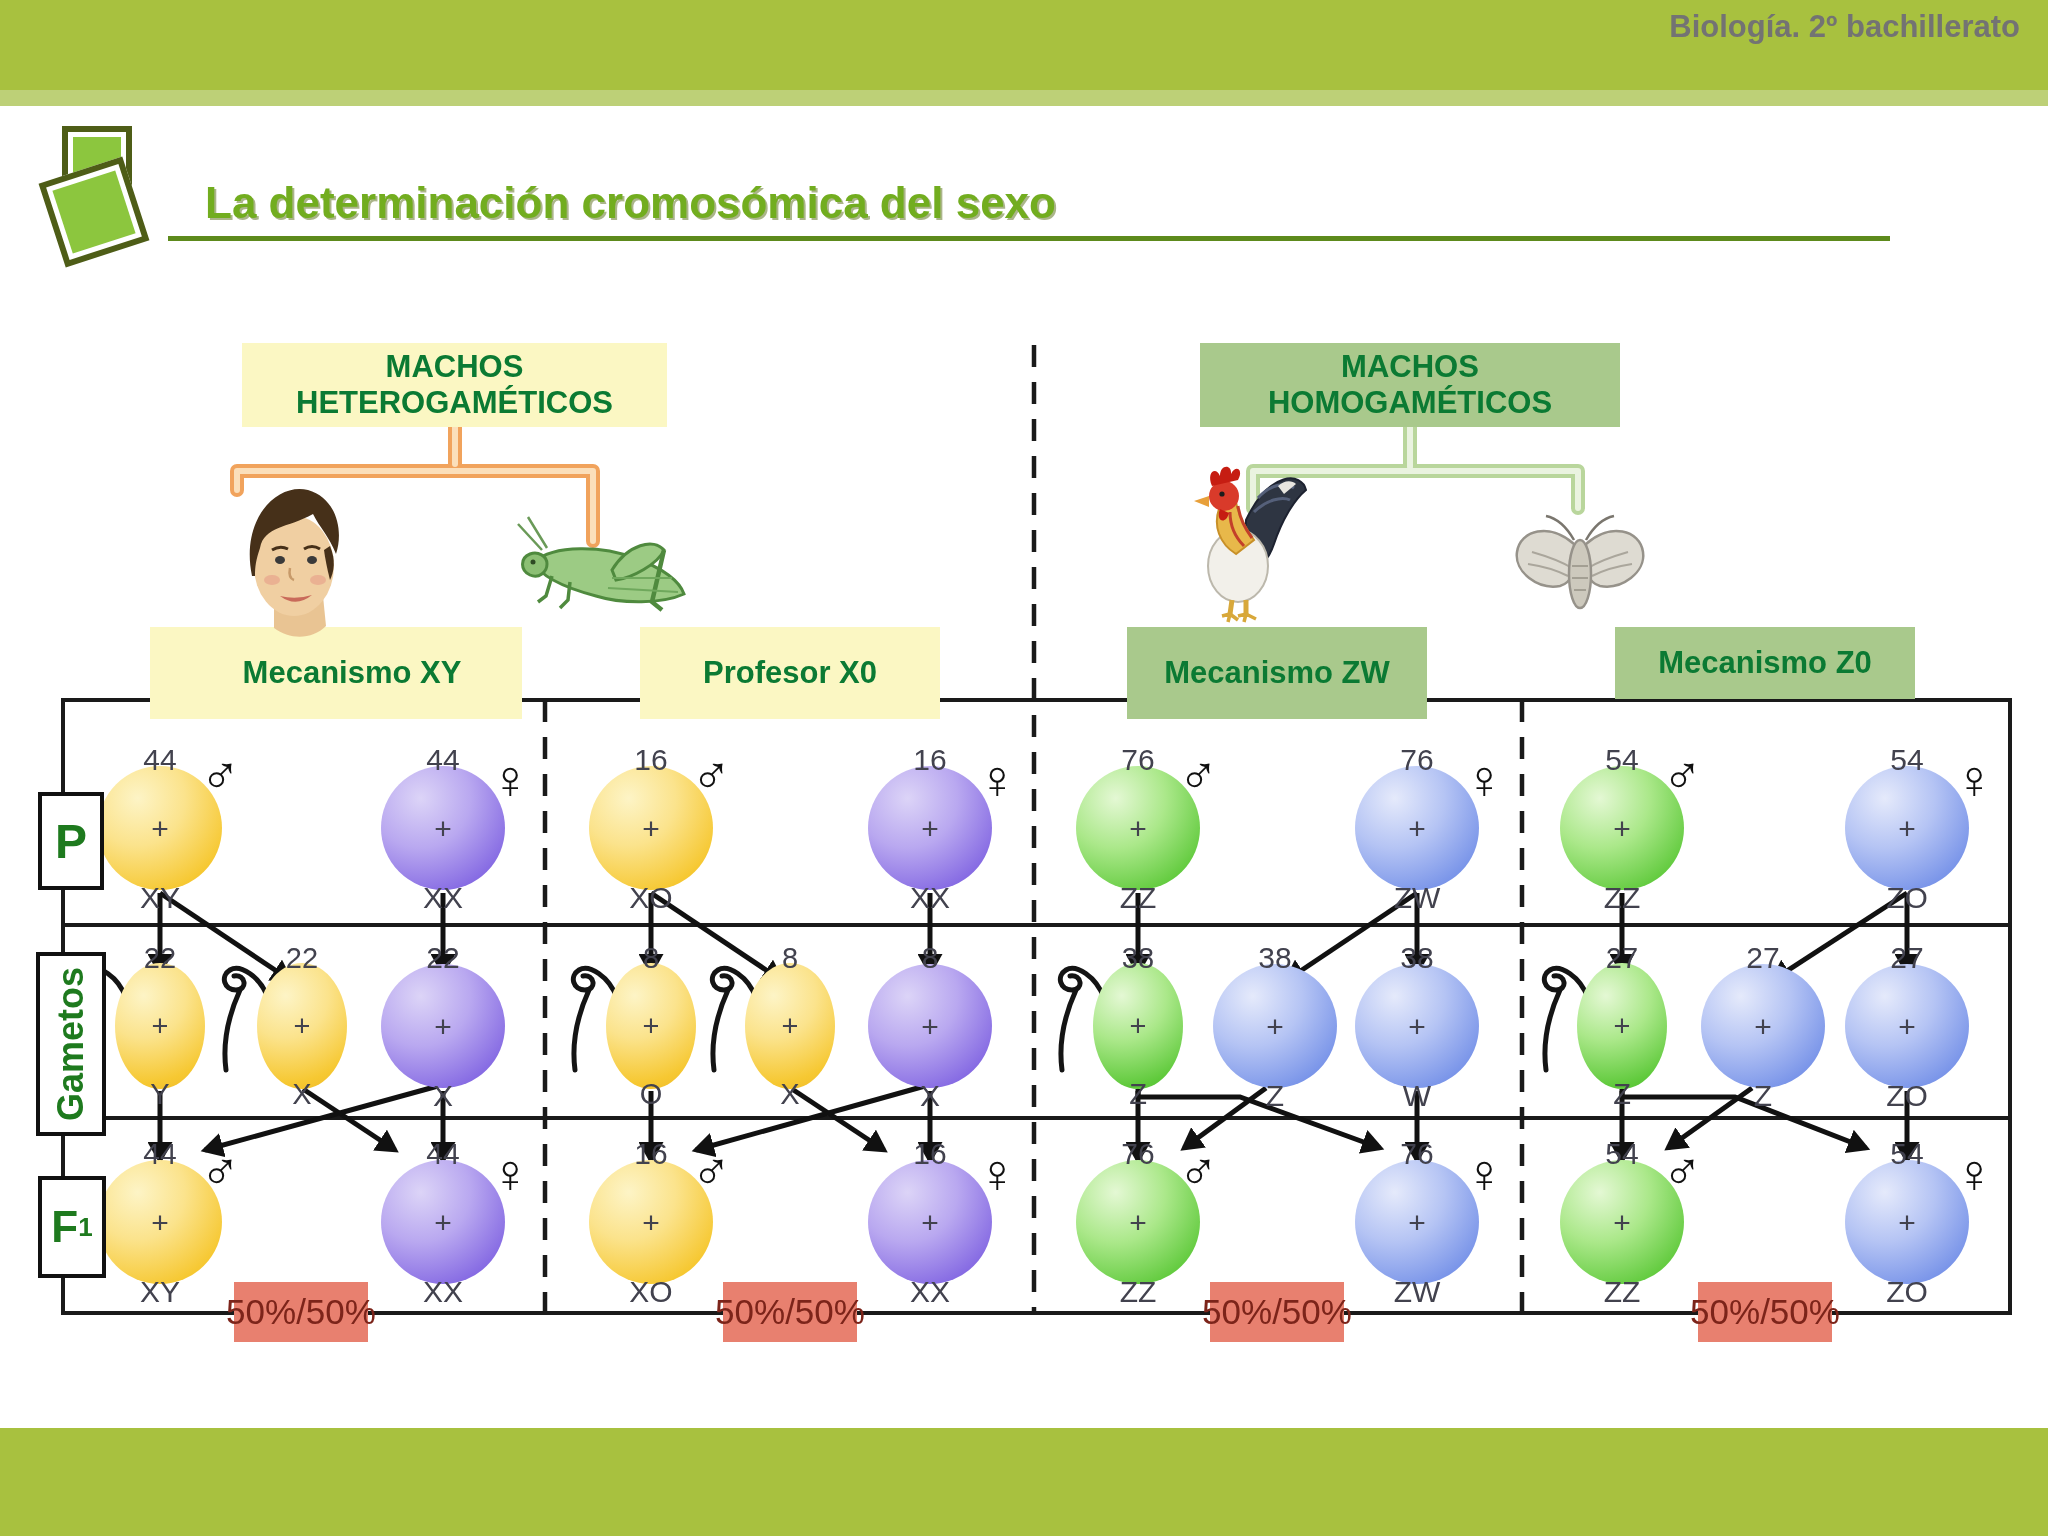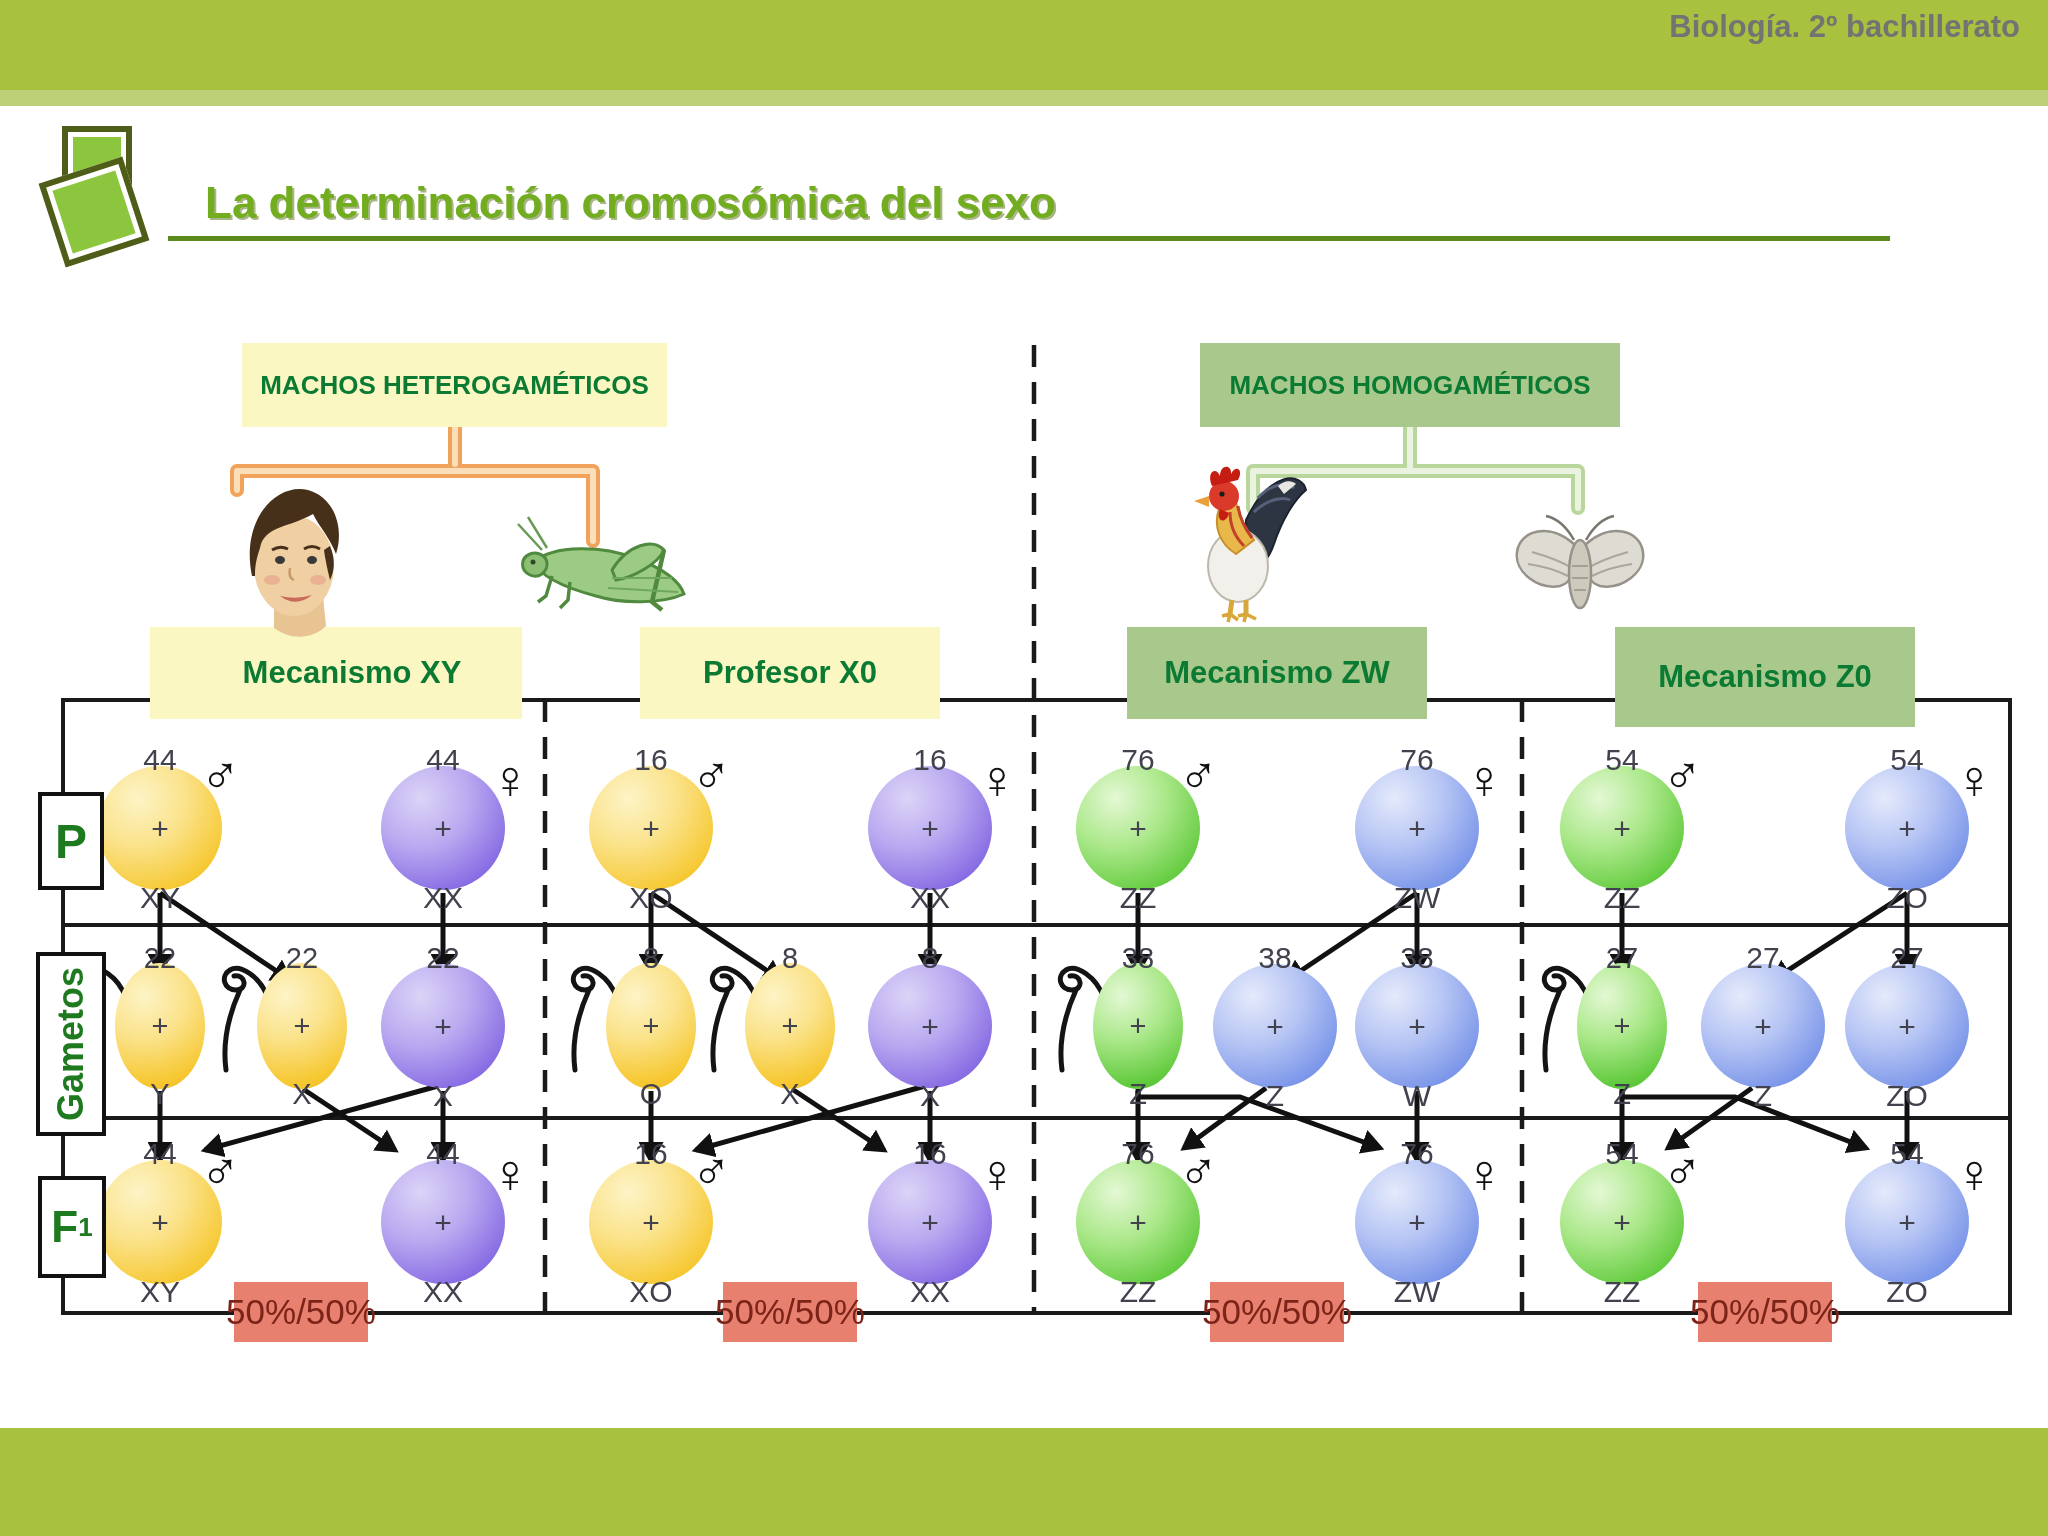--- a/index.html
+++ b/index.html
@@ -15,21 +15,21 @@
   
   .logo-sq{border:6px solid #4e5d17;background:#fff;z-index:4;}
   .logo-sq .inner{position:absolute;left:5px;top:5px;right:5px;bottom:5px;background:#8cc63e;}
   
   .slide-title{left:205px;top:178px;font-size:44px;font-weight:bold;color:#72ad1f;text-shadow:2px 2px 0 rgba(88,108,22,.5);z-index:2;}
   .title-underline{left:168px;top:236px;width:1722px;height:5px;background:#5d8a1c;z-index:2;}
   
   .hd{display:flex;align-items:center;justify-content:center;text-align:center;font-weight:bold;color:#0b7a33;z-index:2;}
   .hd-yellow{background:#fbf7c3;}
   .hd-green{background:#a9c98c;}
-  .sect{font-size:26px;align-items:center;}
+  .sect{font-size:31px;align-items:center;}
   .mech{font-size:31px;}
   
   .rowlab{background:#fff;border:4px solid #111;display:flex;align-items:center;justify-content:center;color:#1e7a1e;font-weight:bold;z-index:5;}
   
   .cl{display:flex;flex-direction:column;align-items:center;justify-content:center;text-align:center;color:#42424e;z-index:4;font-size:30px;line-height:37px;gap:32px;}
   .circ{width:124px;height:124px;border-radius:50%;}
   .oval{width:90px;height:126px;border-radius:50%;font-size:29px;line-height:36px;}
   .y{background:radial-gradient(circle at 32% 26%,#fdf4c6 0%,#fbe38c 38%,#f6c832 78%,#eeb824 100%);}
   .p{background:radial-gradient(circle at 32% 26%,#dcd4f7 0%,#b9a8f0 40%,#8266e2 82%,#7054d8 100%);}
   .g{background:radial-gradient(circle at 32% 26%,#e4f8d4 0%,#abe88a 40%,#5ec93a 82%,#50bd2e 100%);}
@@ -76,21 +76,21 @@
 
 <div class="abs hd hd-yellow mech" style="left:150px;top:627px;width:340px;height:92px;padding-left:32px;">
   <span>Mecanismo XY</span>
 </div>
 <div class="abs hd hd-yellow mech" style="left:640px;top:627px;width:300px;height:92px;">
   <span>Profesor X0</span>
 </div>
 <div class="abs hd hd-green mech" style="left:1127px;top:627px;width:300px;height:92px;">
   <span>Mecanismo ZW</span>
 </div>
-<div class="abs hd hd-green mech" style="left:1615px;top:627px;width:300px;height:100px;">
+<div class="abs hd hd-green mech" style="left:1615px;top:627px;width:300px;height:72px;">
   <span>Mecanismo Z0</span>
 </div>
 
 <svg class="abs overlay" width="2048" height="1536">
   <defs>
     <marker id="ah" markerWidth="5" markerHeight="5" refX="3.6" refY="2.5" orient="auto">
       <path d="M0,0 L4.5,2.5 L0,5 Z" fill="#111"></path>
     </marker>
   </defs>
 

